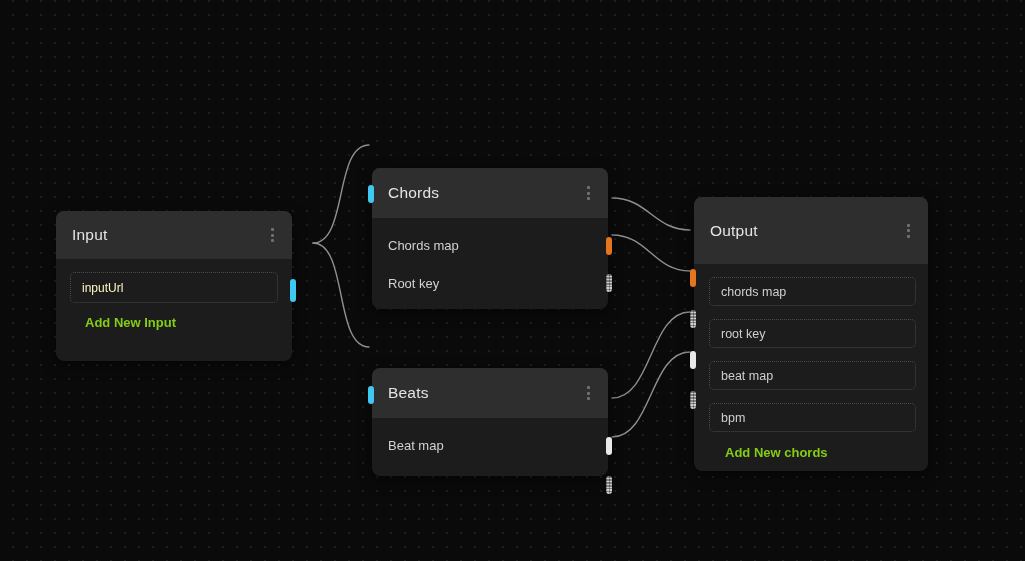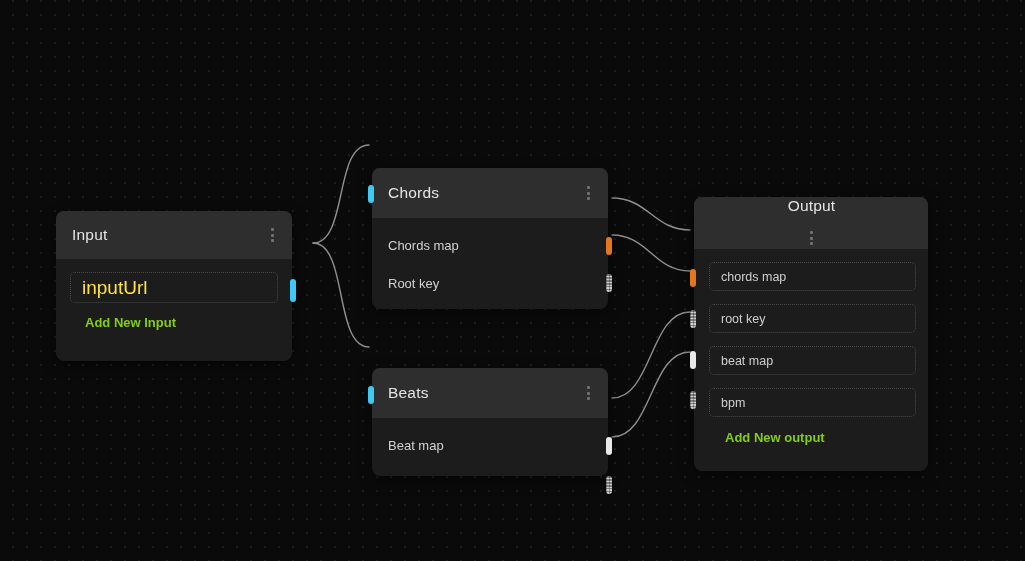--- a/index.html
+++ b/index.html
@@ -42,21 +42,21 @@
   }
   .kebab i {
     width: 3px; height: 3px; background: #707070; border-radius: 1px; display: block;
   }
   .node-rows { padding: 8px 16px 0; }
   .node-row { height: 38px; display: flex; align-items: center; }
   .row-label { color: #d2d2d2; font-size: 13px; }
   .dotted-field {
     border: 1px dotted #4a4a4a; border-radius: 5px;
     display: flex; align-items: center;
-    color: #fde047; font-size: 19px;
+    color: #fef9c3; font-size: 12px;
     padding-left: 11px;
   }
   #node-input .dotted-field { margin: 13px 14px 0; height: 31px; }
   #node-output .dotted-field { margin: 13px 12px 0 15px; height: 29px; font-size: 12.5px; color: #cfcfcf; }
   .action-link {
     display: inline-block;
     color: #84cc16; font-size: 13px; font-weight: 700;
     cursor: pointer;
   }
   #node-input .action-link { margin: 12px 0 0 29px; }
@@ -72,21 +72,21 @@
     background-image:
       repeating-linear-gradient(90deg, rgba(0,0,0,0.30) 0 1.5px, transparent 1.5px 3px),
       repeating-linear-gradient(0deg, #d0d0d0 0 1.5px, #818181 1.5px 3px);
   }
   
   #node-input  { left: 56px;  top: 163px; width: 236px; height: 150px; }
   #node-chords { left: 372px; top: 120px; width: 236px; height: 141px; }
   #node-beats  { left: 372px; top: 320px; width: 236px; height: 108px; }
   #node-output { left: 694px; top: 149px; width: 234px; height: 274px; }
   #node-input .node-header { height: 48px; }
-  #node-output .node-header { height: 52px; flex-direction: column; }
+  #node-output .node-header { height: 67px; }
   
   #port-input-out   { right: -4px; top: 68px; height: 23px; }
   #port-chords-in   { left: -4px;  top: 17px; }
   #port-chordsmap-out { right: -4px; top: 189px; }
   #port-rootkey-out   { right: -4px; top: 226px; }
   #port-beats-in    { left: -4px;  top: 18px; }
   #port-beatmap-out { right: -4px; top: 69px; }
   #port-bpm-out     { right: -4px; top: 108px; }
   #port-out-chordsmap { left: -4px; top: 72px; }
   #port-out-rootkey   { left: -4px; top: 113px; }
@@ -180,19 +180,19 @@
       <span class="kebab">
           <i></i>
           <i></i>
           <i></i>
         </span>
     </div>
     <div class="dotted-field">chords map</div>
     <div class="dotted-field">root key</div>
     <div class="dotted-field">beat map</div>
     <div class="dotted-field">bpm</div>
-    <span class="action-link">Add New output</span>
+    <span class="action-link">Add New chords</span>
   </div>
   <span class="port orange" id="port-out-chordsmap"></span>
   <span class="port striped" id="port-out-rootkey"></span>
   <span class="port light" id="port-out-beatmap"></span>
   <span class="port striped" id="port-out-bpm"></span>
 </div>
 
 </body></html>

